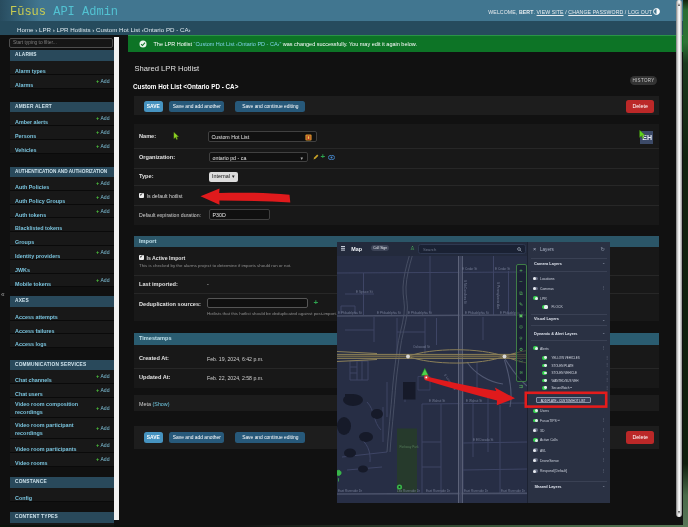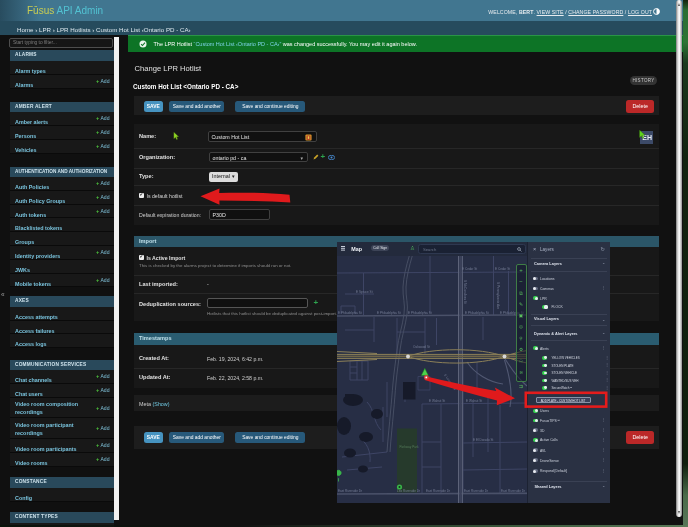--- a/index.html
+++ b/index.html
@@ -54,21 +54,21 @@
   .tgl.sm:after{width:2.9px;height:2.9px;}
   .plbl{position:absolute;color:#ced3de;font-size:3.4px;white-space:nowrap;}
   .plbl.sm{font-size:3px;color:#d8dce6;}
 </style>
 </head>
 <body>
 <div class="page">
 
   <div class="abs" style="left:0;top:0;width:688px;height:21px;background:#417690;"></div>
   <div class="abs" style="left:0;top:0;width:40px;height:21px;background:linear-gradient(90deg,rgba(10,25,35,0.45),rgba(10,25,35,0));"></div>
-  <div class="abs" style="left:27px;top:5px;font-size:10px;font-weight:400;">
+  <div class="abs" style="left:10px;top:5px;font-size:12px;font-weight:400;font-family:Liberation Mono, monospace;">
     <span style="color:#c8cc52;">Fūsus</span> <span style="color:#52c2d2;">API Admin</span>
   </div>
   <div class="abs" style="left:440px;top:8.5px;width:212px;text-align:right;font-size:5.2px;color:#e8ecef;letter-spacing:0.1px;">
     WELCOME, <b>BERT</b>. <span style="text-decoration:underline;">VIEW SITE</span> / <span style="text-decoration:underline;">CHANGE PASSWORD</span> / <span style="text-decoration:underline;">LOG OUT</span>
   </div>
 
   <svg class="abs" style="left:653px;top:7.5px;" width="7" height="7" viewBox="0 0 10 10">
     <circle cx="5" cy="5" r="4.2" fill="none" stroke="#fff" stroke-width="1.4"></circle>
     <path d="M5 0.8 A4.2 4.2 0 0 1 5 9.2 Z" fill="#fff"></path>
   </svg>
@@ -131,21 +131,21 @@
       <div class="srow"><span class="slink">Config</span></div>
     </div>
     <div class="smod" style="top:477.2px;">
       <div class="shead">CONTENT TYPES</div>
       <div class="srow"></div>
     </div>
     <div class="abs" style="left:1px;top:255.5px;color:#9a9a9a;font-size:6.5px;">«</div>
   </div>
 
   <div id="content" class="abs" style="left:128px;top:52.4px;width:560px;height:475px;">
-    <div class="abs" style="left:6.5px;top:12px;font-size:7.6px;color:#e0e0e0;">Change LPR Hotlist</div>
+    <div class="abs" style="left:6.5px;top:12px;font-size:7.6px;color:#e0e0e0;">Shared LPR Hotlist</div>
     <div class="abs" style="left:502px;top:23.2px;width:27px;height:9px;background:#333;border-radius:7px;
          color:#c9c9c9;font-size:4.5px;text-align:center;line-height:9px;letter-spacing:0.3px;">HISTORY</div>
     <div class="abs" style="left:5px;top:30.5px;font-size:6.3px;font-weight:bold;color:#fff;">Custom Hot List &lt;Ontario PD - CA&gt;</div>
 
     <div class="abs" style="left:6px;top:43.6px;width:525px;height:19.5px;background:#1d1d1d;"></div>
     <div class="btn bprimary" style="left:15.5px;top:48.6px;width:19.5px;">SAVE</div>
     <div class="btn bsec" style="left:41.3px;top:48.6px;width:55px;">Save and add another</div>
     <div class="btn bsec" style="left:107.4px;top:48.6px;width:69.8px;">Save and continue editing</div>
     <div class="btn bdel" style="left:498px;top:47.6px;width:28.4px;height:13.2px;line-height:13.2px;font-size:5.4px;">Delete</div>
 

